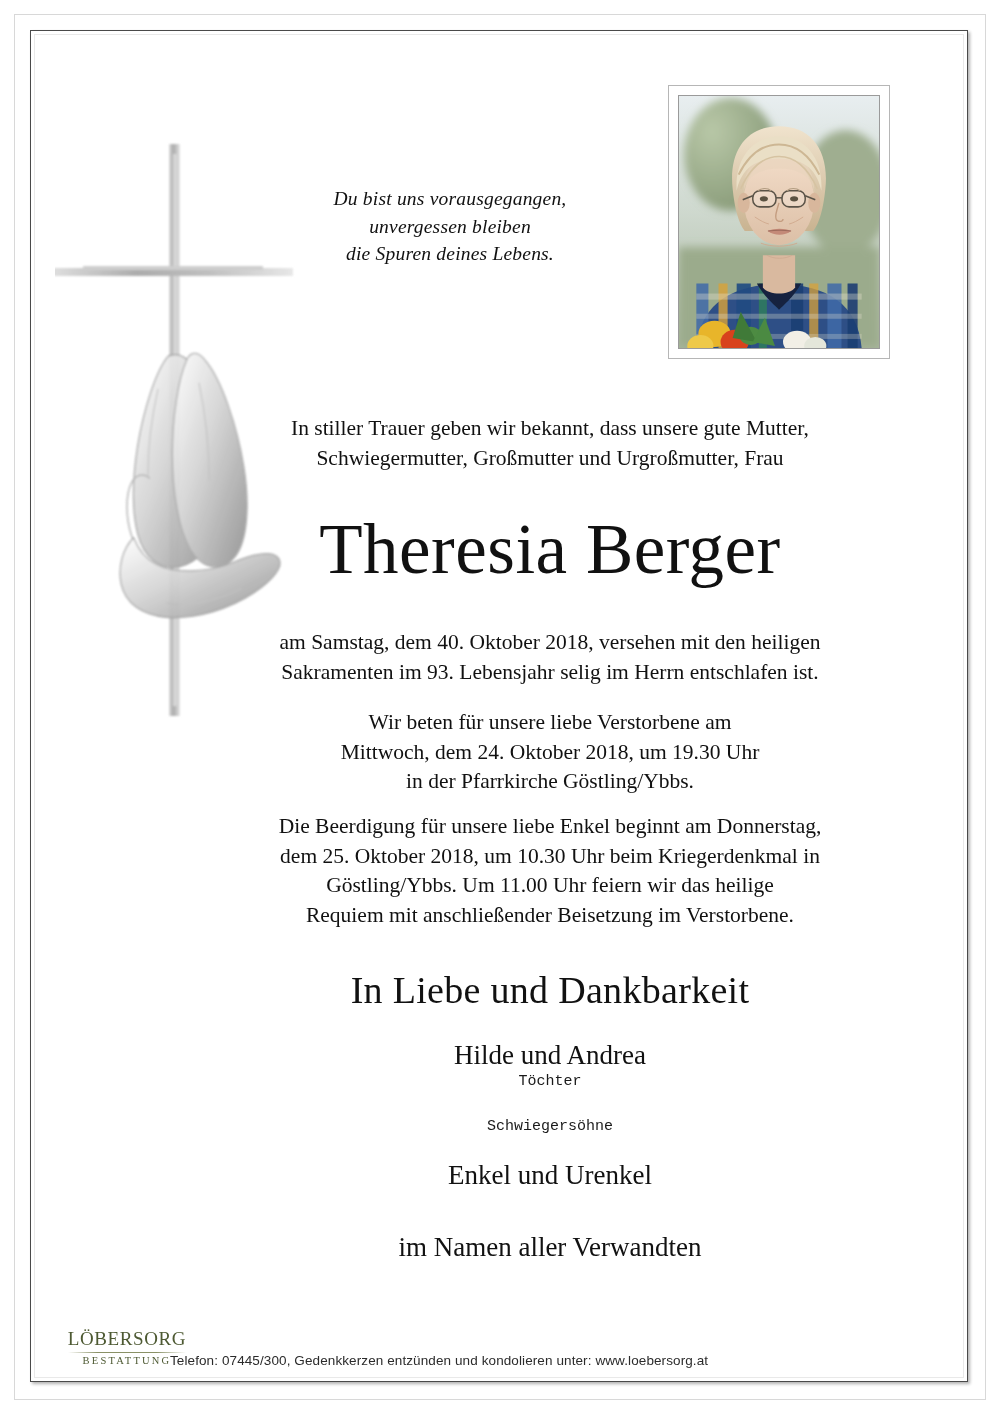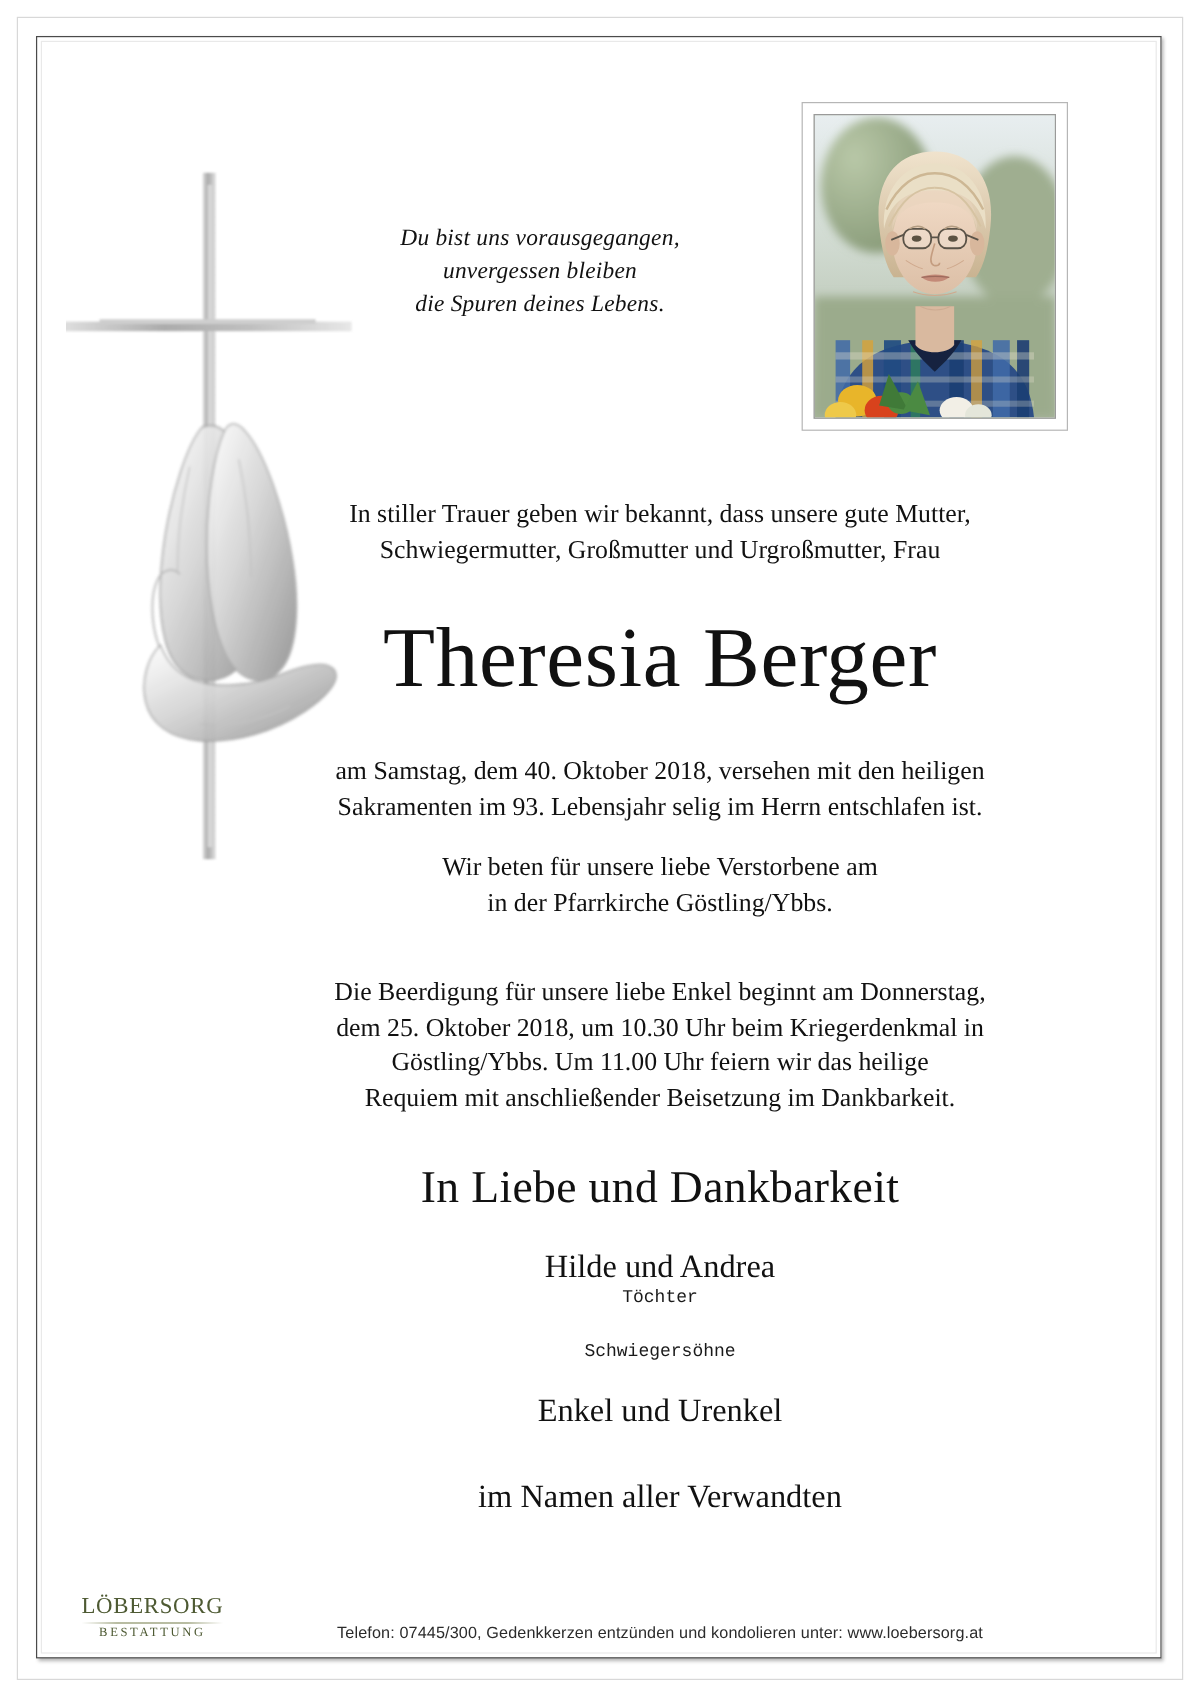--- a/index.html
+++ b/index.html
@@ -173,21 +173,20 @@
     font-size: 10.5px;
     letter-spacing: 2.2px;
     line-height: 1;
   }
 
   .footer-text {
     position: absolute;
     left: 170px;
     top: 1353px;
     width: 760px;
-    text-align: center;
     font-family: "Liberation Sans", sans-serif;
     font-size: 13.5px;
     color: #2b2b2b;
     letter-spacing: 0.1px;
   }
 </style>
 </head>
 <body>
 
 <div id="page">
@@ -359,28 +358,29 @@
 
   <div class="deceased-name">Theresia Berger</div>
 
   <div class="block para death-info">
     <div>am Samstag, dem 40. Oktober 2018, versehen mit den heiligen</div>
     <div>Sakramenten im 93. Lebensjahr selig im Herrn entschlafen ist.</div>
   </div>
 
   <div class="block para prayer-info">
     <div>Wir beten für unsere liebe Verstorbene am</div>
+    <div>Mittwoch, dem 24. Oktober 2018, um 19.30 Uhr</div>
     <div>in der Pfarrkirche Göstling/Ybbs.</div>
   </div>
 
   <div class="block para burial-info">
     <div>Die Beerdigung für unsere liebe Enkel beginnt am Donnerstag,</div>
     <div>dem 25. Oktober 2018, um 10.30 Uhr beim Kriegerdenkmal in</div>
     <div>Göstling/Ybbs. Um 11.00 Uhr feiern wir das heilige</div>
-    <div>Requiem mit anschließender Beisetzung im Dankbarkeit.</div>
+    <div>Requiem mit anschließender Beisetzung im Verstorbene.</div>
   </div>
 
   <div class="gratitude">In Liebe und Dankbarkeit</div>
 
   <div class="family">
     <div class="fam-name">Hilde und Andrea</div>
     <div class="fam-role">Töchter</div>
     <div class="fam-gap"></div>
     <div class="fam-role">Schwiegersöhne</div>
     <div class="fam-gap"></div>

